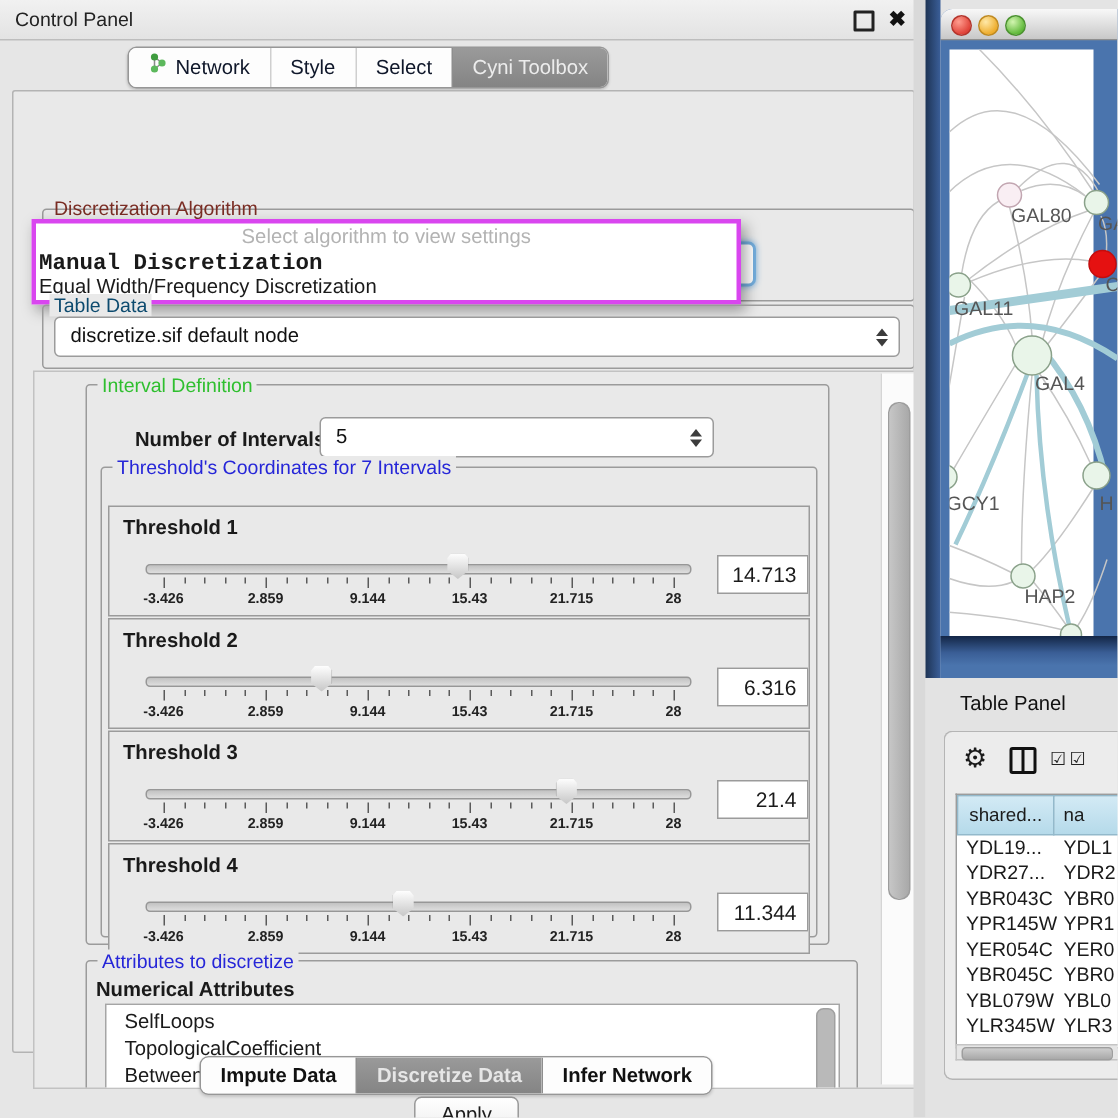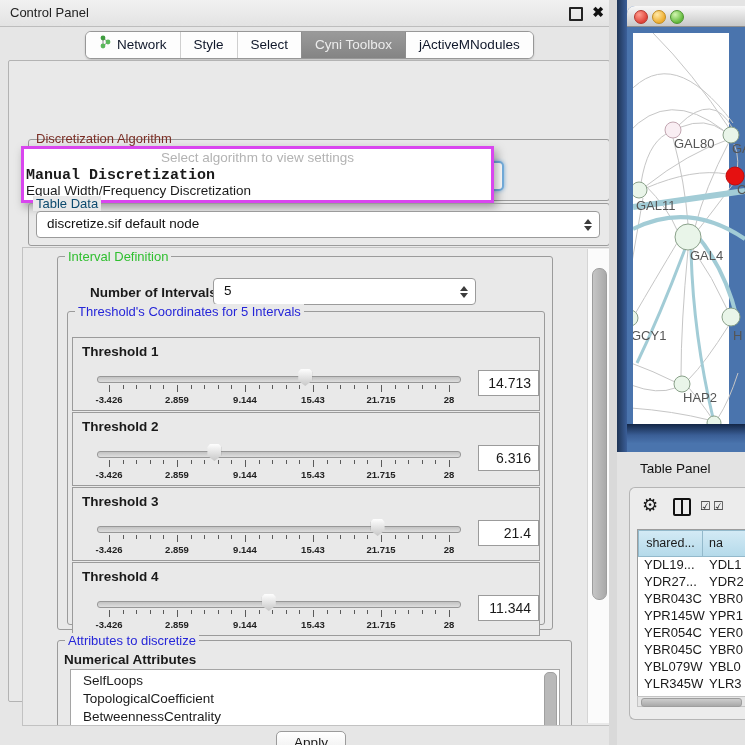--- a/index.html
+++ b/index.html
@@ -154,23 +154,20 @@
     </div>
     <div class="ttab sep">
         <span>Style</span>
       </div>
     <div class="ttab sep">
         <span>Select</span>
       </div>
     <div class="ttab hard sel">
         <span>Cyni Toolbox</span>
       </div>
-    <div class="ttab hard">
-        <span>jActiveMNodules</span>
-      </div>
   </div>
 
   <div id="content" class="abs">
 
     <div id="algo-group" class="group"></div>
     <span id="algo-title" class="gtitle">Discretization Algorithm</span>
     <div id="algo-combo" class="abs"></div>
 
     <div id="algo-popup" class="abs">
       <div id="popup-ph" class="abs">Select algorithm to view settings</div>
@@ -195,21 +192,21 @@
       <span id="num-label" class="abs">Number of Intervals</span>
       <div id="num-combo" class="combo">
         <span class="cval">5</span>
         <span class="stepper">
             <span class="tri-up"></span>
             <span class="tri-dn"></span>
           </span>
       </div>
 
       <div id="thr-group" class="group"></div>
-      <span id="thr-title" class="gtitle">Threshold's Coordinates for 5 Intervals</span>
+      <span id="thr-title" class="gtitle">Threshold's Coordinates for 7 Intervals</span>
 
       <div class="thr-panel" style="top:76px">
         <span class="thr-label">Threshold 1</span>
         <div class="track"></div>
         <div class="thumb" style="left: 225.247px;"></div>
         <div class="ticks">
             <span class="tick major" style="left: 0px;"></span>
             <span class="tick" style="left: 13.6px;"></span>
             <span class="tick" style="left: 27.2px;"></span>
             <span class="tick" style="left: 40.8px;"></span>
@@ -384,20 +381,25 @@
       </div>
 
       <div id="vscroll" class="abs">
         <div id="vscroll-thumb"></div>
       </div>
     </div>
 
     <div id="apply-btn" class="abs">Apply</div>
   </div>
 
+  <div id="bottom-tabs">
+    <div class="btab">Impute Data</div>
+    <div class="btab hard sel">Discretize Data</div>
+    <div class="btab hard">Infer Network</div>
+  </div>
 </div>
 
 <div id="gap-strip" class="abs"></div>
 <div id="navy-strip" class="abs"></div>
 
 <div id="net-window" class="abs">
   <div id="net-titlebar" class="abs">
     <span id="tl-red" class="tl"></span>
     <span id="tl-yellow" class="tl"></span>
     <span id="tl-green" class="tl"></span>

